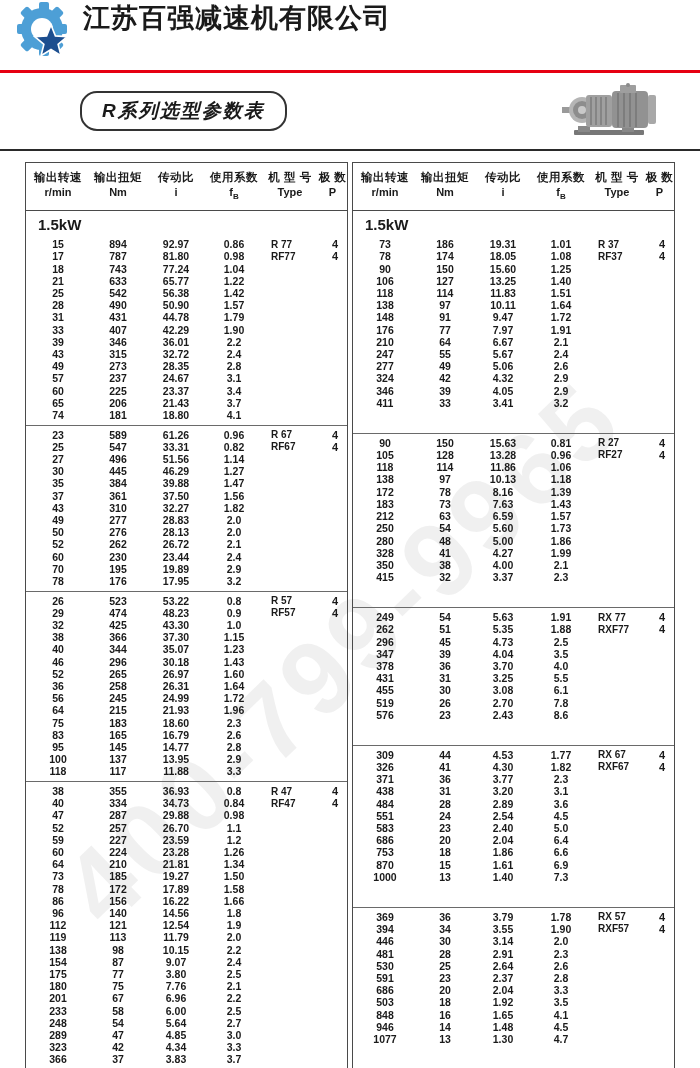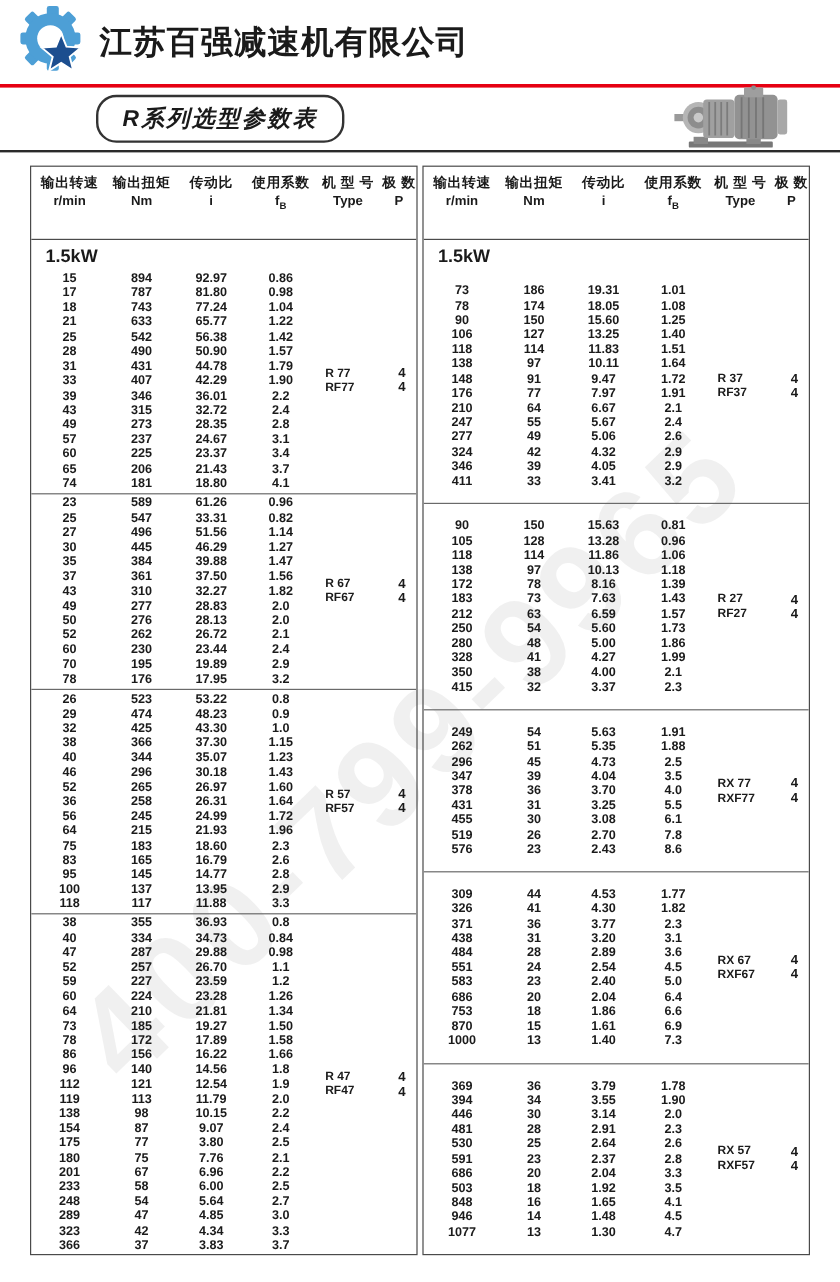--- a/index.html
+++ b/index.html
@@ -1,41 +1,41 @@
 <!DOCTYPE html>
 <html><head>
 <meta charset="utf-8">
 <style>
   html,body{margin:0;padding:0;background:#ffffff;}
   body{width:700px;height:1068px;position:relative;font-family:"Liberation Sans",sans-serif;color:#1a1a1a;overflow:hidden;}
 
   
-  .hdr{height:70px;display:flex;align-items:center;padding:0 15px;box-sizing:border-box;}
+  .hdr{height:70px;display:flex;align-items:flex-start;padding:0 15px;box-sizing:border-box;}
   .logo{width:62px;height:62px;flex:0 0 auto;margin-top:2px;}
   .company{font-size:27px;font-weight:bold;letter-spacing:1px;margin-left:6px;white-space:nowrap;}
   .hotline{margin-left:auto;font-size:20px;font-weight:bold;color:#e60012;white-space:nowrap;padding-right:18px;}
   .rule-red{height:3px;background:#e60012;width:100%;}
 
   
-  .subhdr{height:52px;display:flex;align-items:center;padding:0 25px 0 80px;box-sizing:border-box;}
+  .subhdr{height:76px;display:flex;align-items:center;padding:0 25px 0 80px;box-sizing:border-box;}
   .badge{border:2px solid #333;border-radius:17px;padding:5px 20px;font-size:19px;font-weight:bold;font-style:italic;letter-spacing:2px;background:#fff;}
   .product{margin-left:auto;width:105px;height:56px;margin-right:10px;}
   .rule-dark{height:2px;background:#2a2a2a;width:100%;}
 
   
   .tables-wrap{position:relative;margin-top:11px;padding:0 25px;display:flex;gap:4px;}
   .wm{position:absolute;left:40px;top:700px;font-size:105px;font-weight:bold;color:rgba(110,110,110,0.10);transform:rotate(-44deg);transform-origin:left top;white-space:nowrap;pointer-events:none;z-index:0;letter-spacing:6px;}
   .ptable{flex:1 1 0;border:1px solid #4a4a4a;height:908px;box-sizing:border-box;display:flex;flex-direction:column;background:transparent;position:relative;z-index:1;overflow:hidden;}
-  .thead{display:grid;grid-template-columns:64px 56px 60px 56px 56px 29px;padding:6px 0 20px 0;border-bottom:1px solid #4a4a4a;}
+  .thead{display:grid;grid-template-columns:64px 56px 60px 56px 56px 29px;padding:6px 0 6px 0;border-bottom:1px solid #4a4a4a;}
   .th{text-align:center;}
   .th-cn{font-size:11.5px;font-weight:bold;letter-spacing:0.5px;line-height:16px;}
   .th-unit{font-size:11px;font-weight:bold;line-height:15px;}
   .th-unit sub{font-size:8px;}
   .power{font-size:15px;font-weight:bold;padding:5px 0 2px 12px;}
-  .sect{display:flex;align-items:center;border-top:1px solid #6a6a6a;padding:3px 0;flex:1 1 auto;min-height:0;}
+  .sect{display:flex;align-items:flex-start;border-top:1px solid #6a6a6a;padding:3px 0;flex:1 1 auto;min-height:0;}
   .sect.first{border-top:none;}
   .rows{display:grid;grid-template-columns:64px 56px 60px 56px;flex:0 0 auto;}
   .cell{font-size:10.5px;font-weight:bold;line-height:12.2px;text-align:center;white-space:nowrap;}
   .typecol{flex:1 1 auto;display:flex;flex-direction:column;justify-content:center;}
   .typeline{display:flex;align-items:center;}
   .typename{font-size:10px;font-weight:bold;padding-left:9px;width:52px;white-space:nowrap;}
   .pole{font-size:11px;font-weight:bold;width:24px;text-align:center;}
 </style>
 </head>
 <body>

